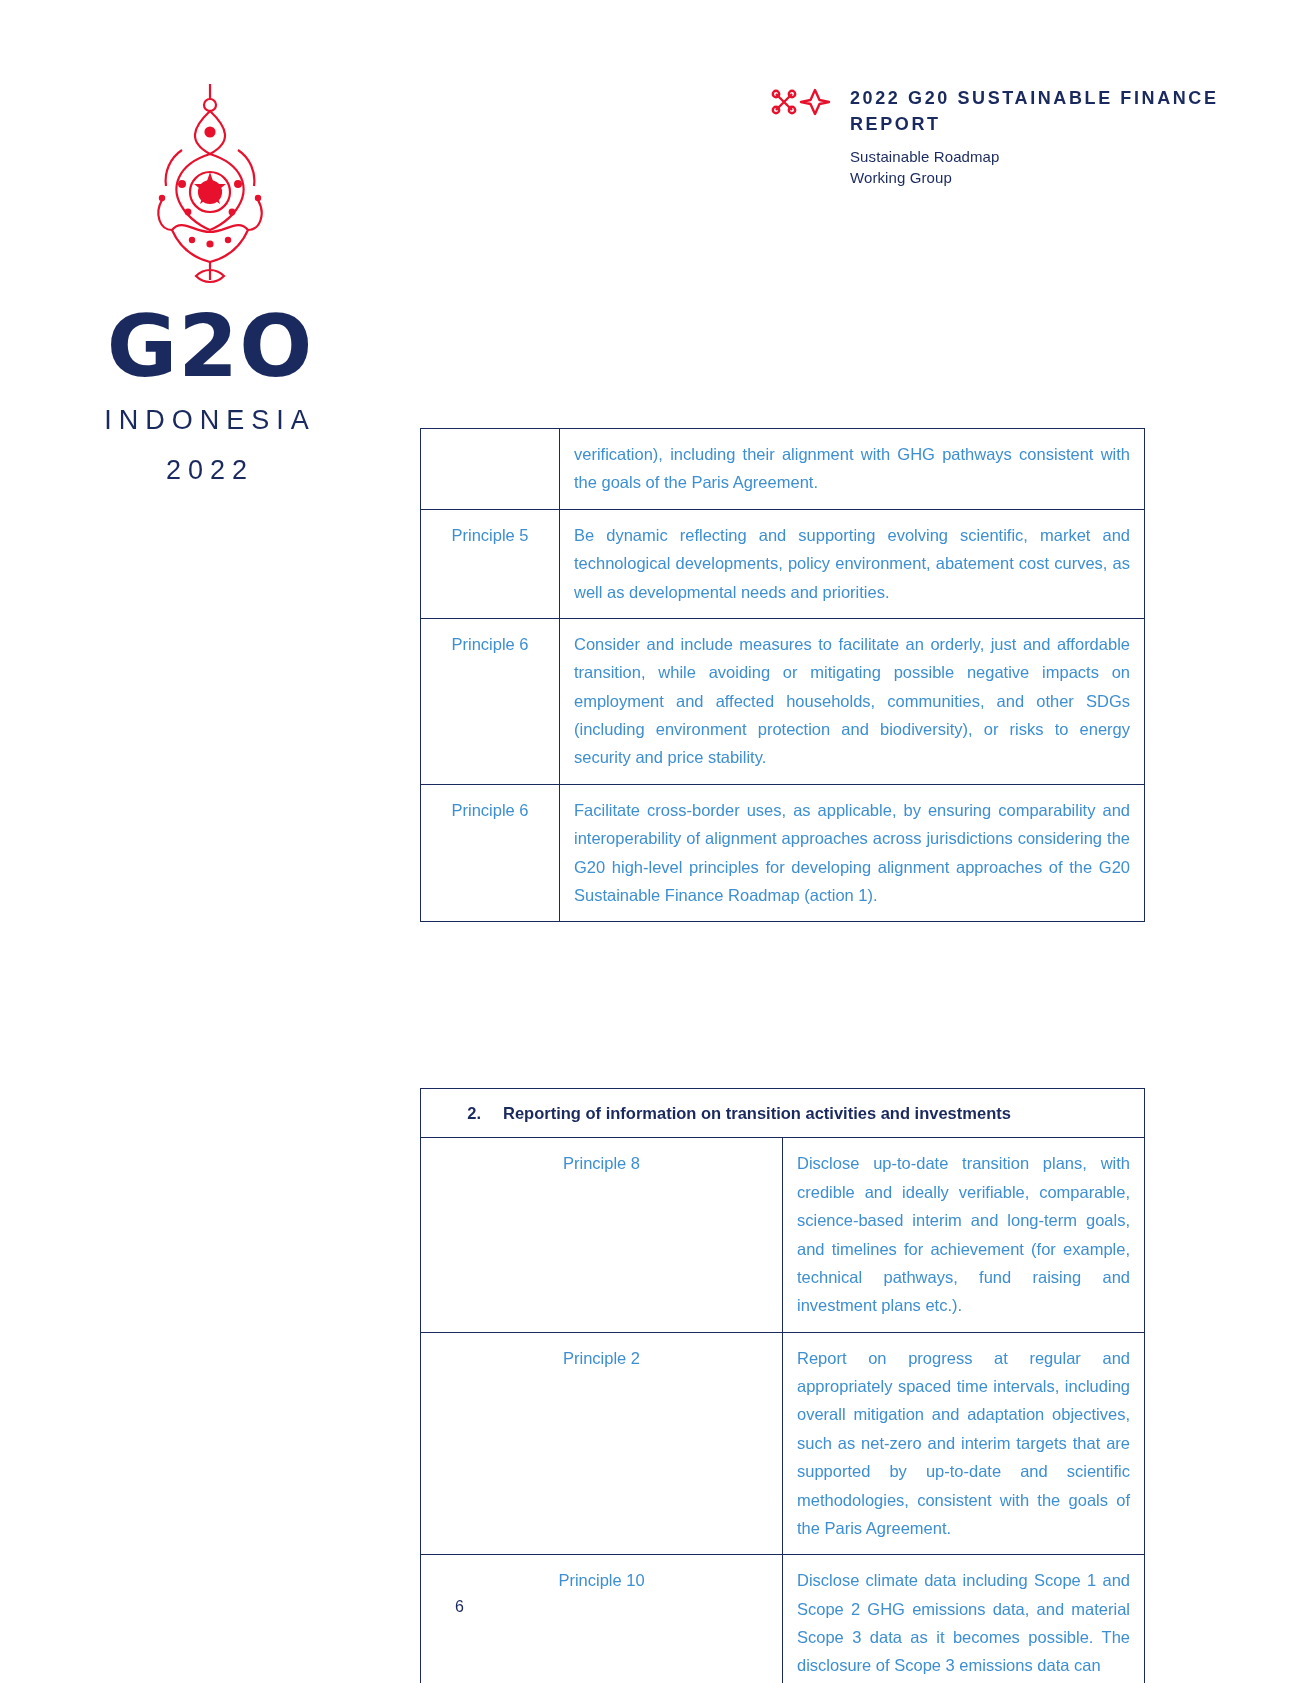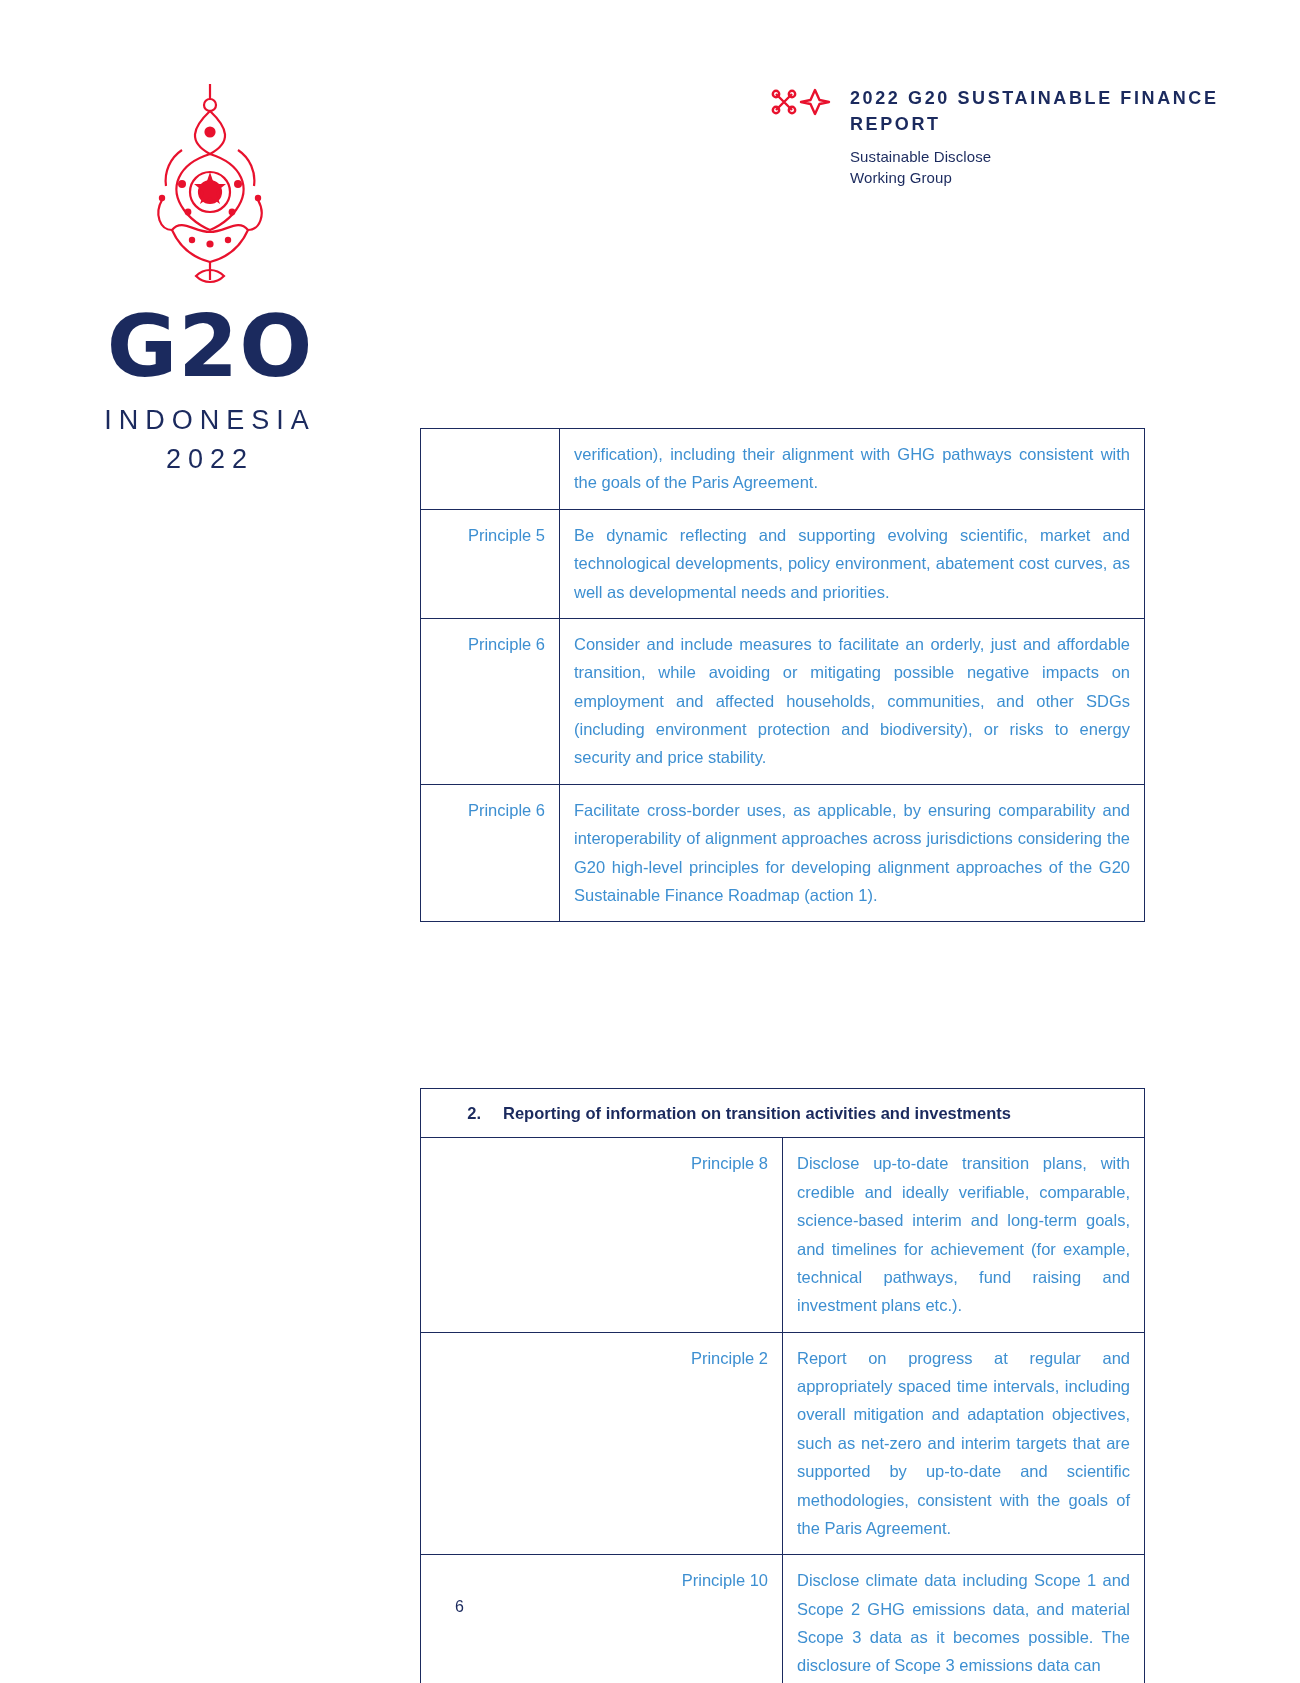--- a/index.html
+++ b/index.html
@@ -77,21 +77,21 @@
   .logo-country {
     font-size: 27px;
     color: #1b2a5e;
     letter-spacing: 7px;
     margin-top: 16px;
   }
   .logo-year {
     font-size: 27px;
     color: #1b2a5e;
     letter-spacing: 7px;
-    margin-top: 8px;
+    margin-top: 19px;
   }
 
   
   .doc-table {
     position: absolute;
     left: 420px;
     width: 725px;
     border-collapse: collapse;
     table-layout: fixed;
   }
@@ -100,21 +100,21 @@
     vertical-align: top;
     padding: 11px 14px 12px 14px;
     font-size: 16.5px;
     line-height: 1.72;
     color: #3d8fd1;
     text-align: justify;
     font-family: "Liberation Sans", sans-serif;
   }
   .doc-table td.label-col {
     width: 110px;
-    text-align: right;
+    text-align: center;
     white-space: nowrap;
   }
   .section-head {
     color: #1b2a5e !important;
     font-weight: bold;
     text-align: left !important;
     font-size: 16.5px;
     padding: 10px 14px 10px 14px !important;
   }
   .section-head .num {
@@ -145,21 +145,21 @@
         <circle cx="6" cy="6" r="3.2"></circle>
         <circle cx="22" cy="6" r="3.2"></circle>
         <circle cx="6" cy="22" r="3.2"></circle>
         <circle cx="22" cy="22" r="3.2"></circle>
       </g>
       <path d="M45 2 L49.5 12 L59 14 L49.5 16 L45 26 L40.5 16 L31 14 L40.5 12 Z" fill="none" stroke="#e8112d" stroke-width="2.4" stroke-linejoin="round"></path>
     </svg>
   </div>
   <div class="report-title">2022 G20 SUSTAINABLE FINANCE REPORT</div>
   <div class="report-sub">
-    <div>Sustainable Disclose</div>
+    <div>Sustainable Roadmap</div>
     <div>Working Group</div>
   </div>
 </div>
 
 <div class="logo-block">
   <div class="ornament">
     <svg width="125" height="215" viewBox="0 0 125 215" xmlns="http://www.w3.org/2000/svg">
       <g stroke="#e8112d" fill="none" stroke-width="2.2">
         <path d="M62 4 L62 20"></path>
         <circle cx="62" cy="25" r="6"></circle>

